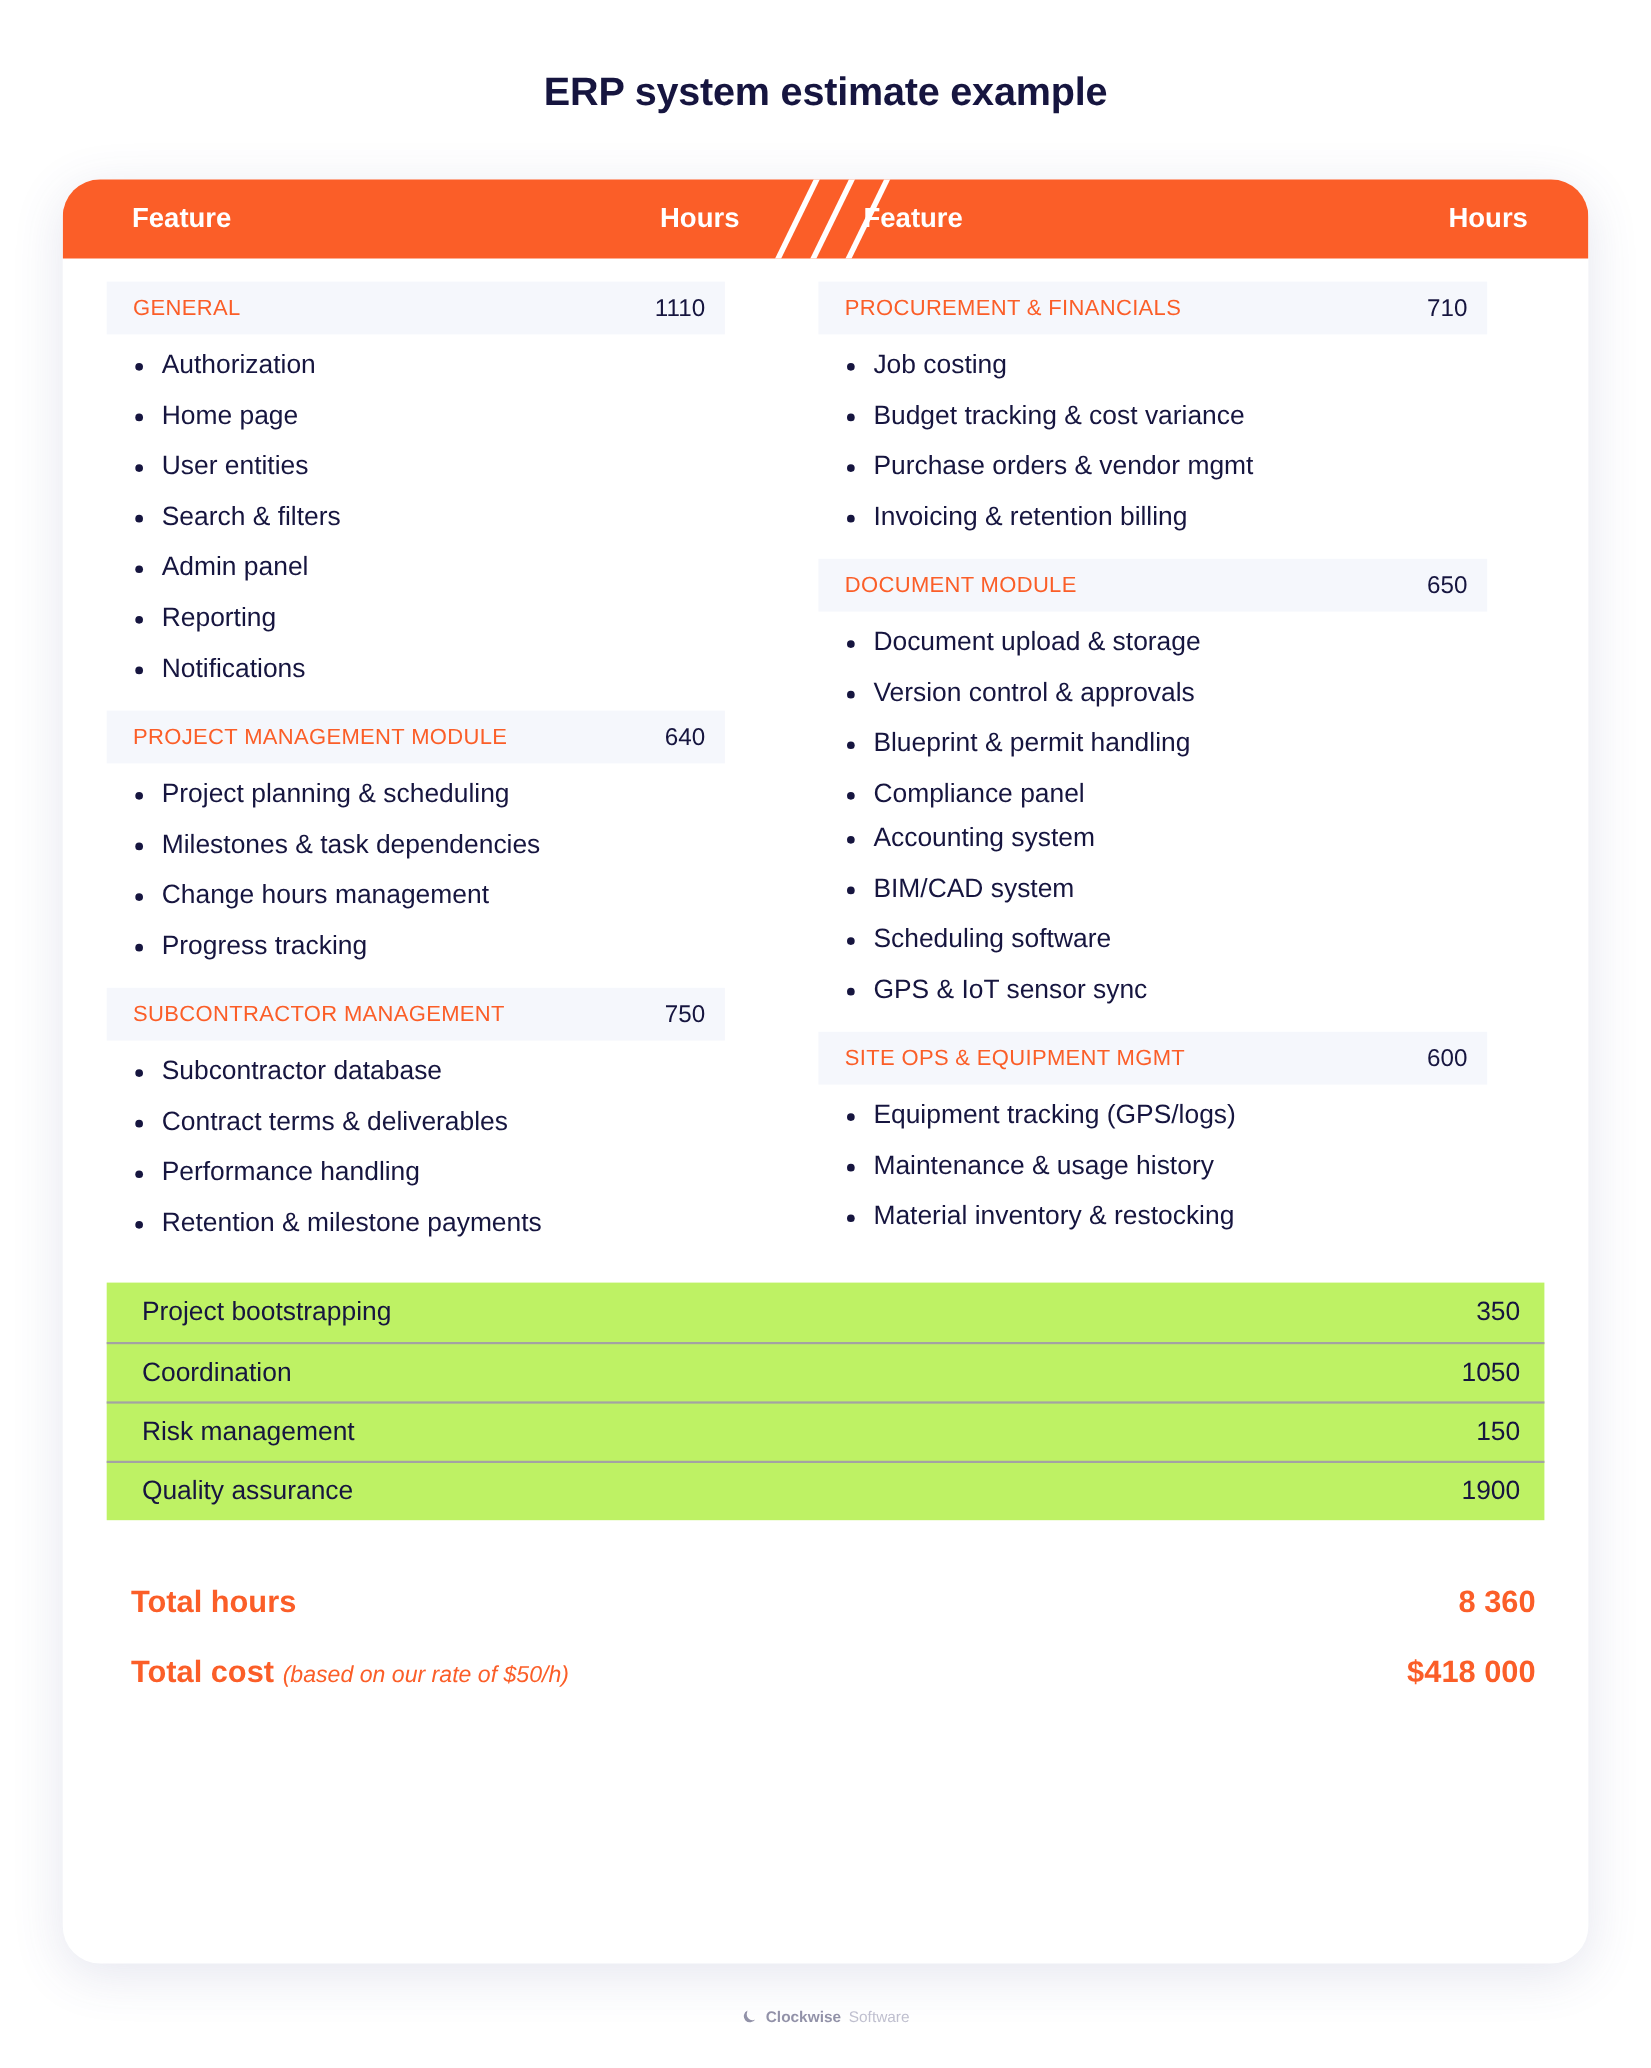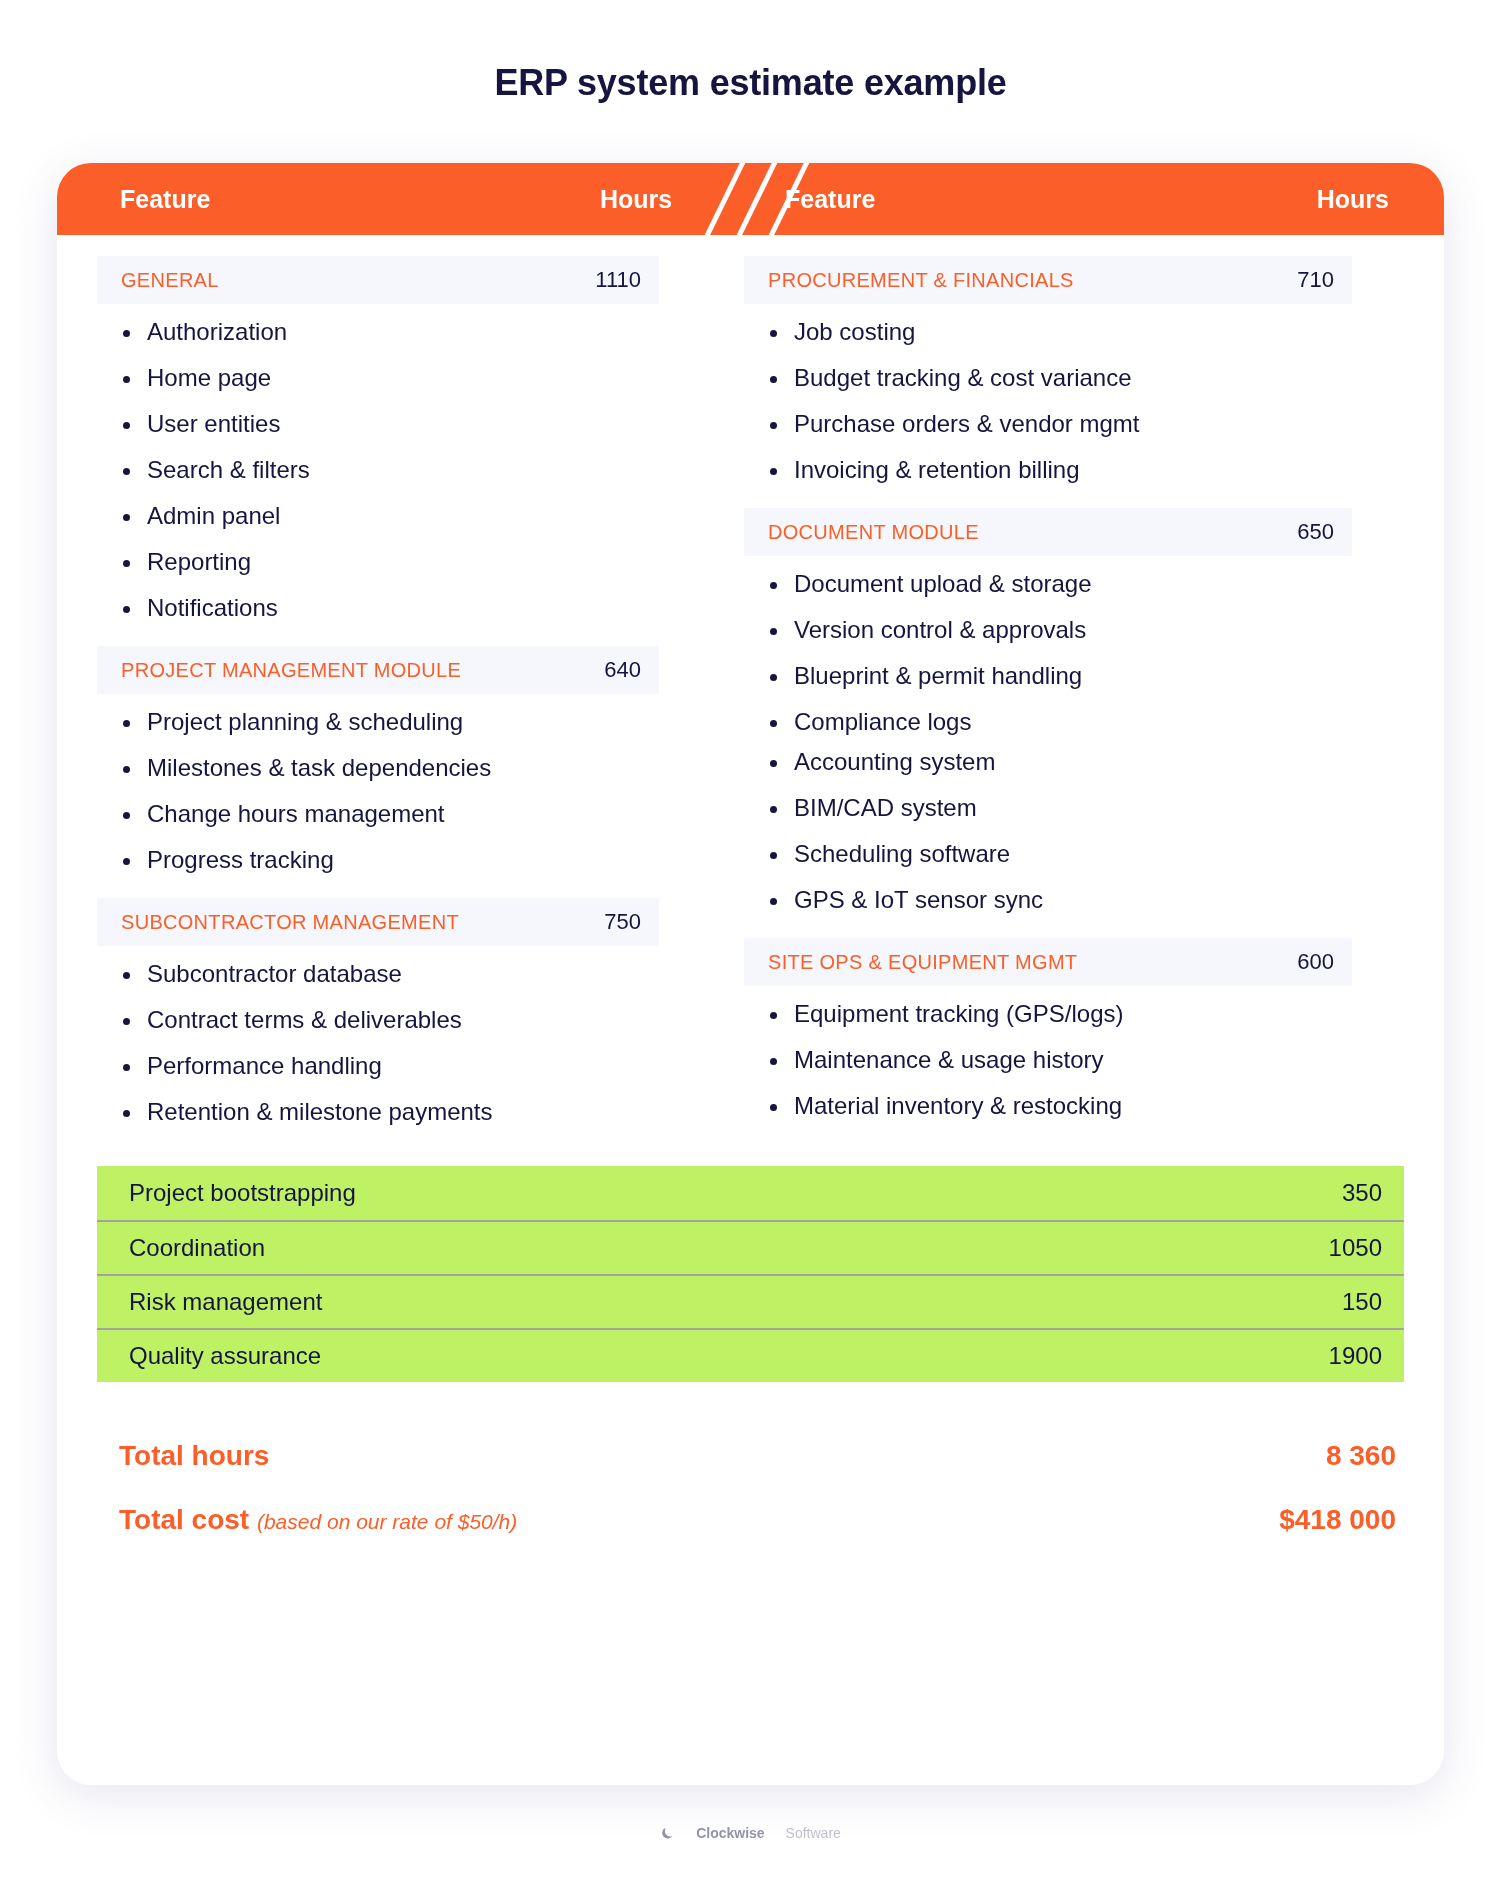--- a/index.html
+++ b/index.html
@@ -210,21 +210,21 @@
 
   
   .footer {
     position: absolute;
     left: 0;
     top: 1825px;
     width: 1501px;
     display: flex;
     align-items: center;
     justify-content: center;
-    gap: 21px;
+    gap: 7px;
     opacity: 0.55;
   }
   .footer .moon-icon {
     display: inline-block;
     width: 15px;
     height: 15px;
     position: relative;
   }
   .footer .moon-icon svg { display: block; }
   .footer .brand-strong {
@@ -316,21 +316,21 @@
           </ul>
 
           <div class="sec">
             <span class="sec-name">DOCUMENT MODULE</span>
             <span class="sec-hours">650</span>
           </div>
           <ul class="items">
             <li>Document upload &amp; storage</li>
             <li>Version control &amp; approvals</li>
             <li>Blueprint &amp; permit handling</li>
-            <li>Compliance logs</li>
+            <li>Compliance panel</li>
           </ul>
 
           <ul class="items">
             <li>Accounting system</li>
             <li>BIM/CAD system</li>
             <li>Scheduling software</li>
             <li>GPS &amp; IoT sensor sync</li>
           </ul>
 
           <div class="sec">

